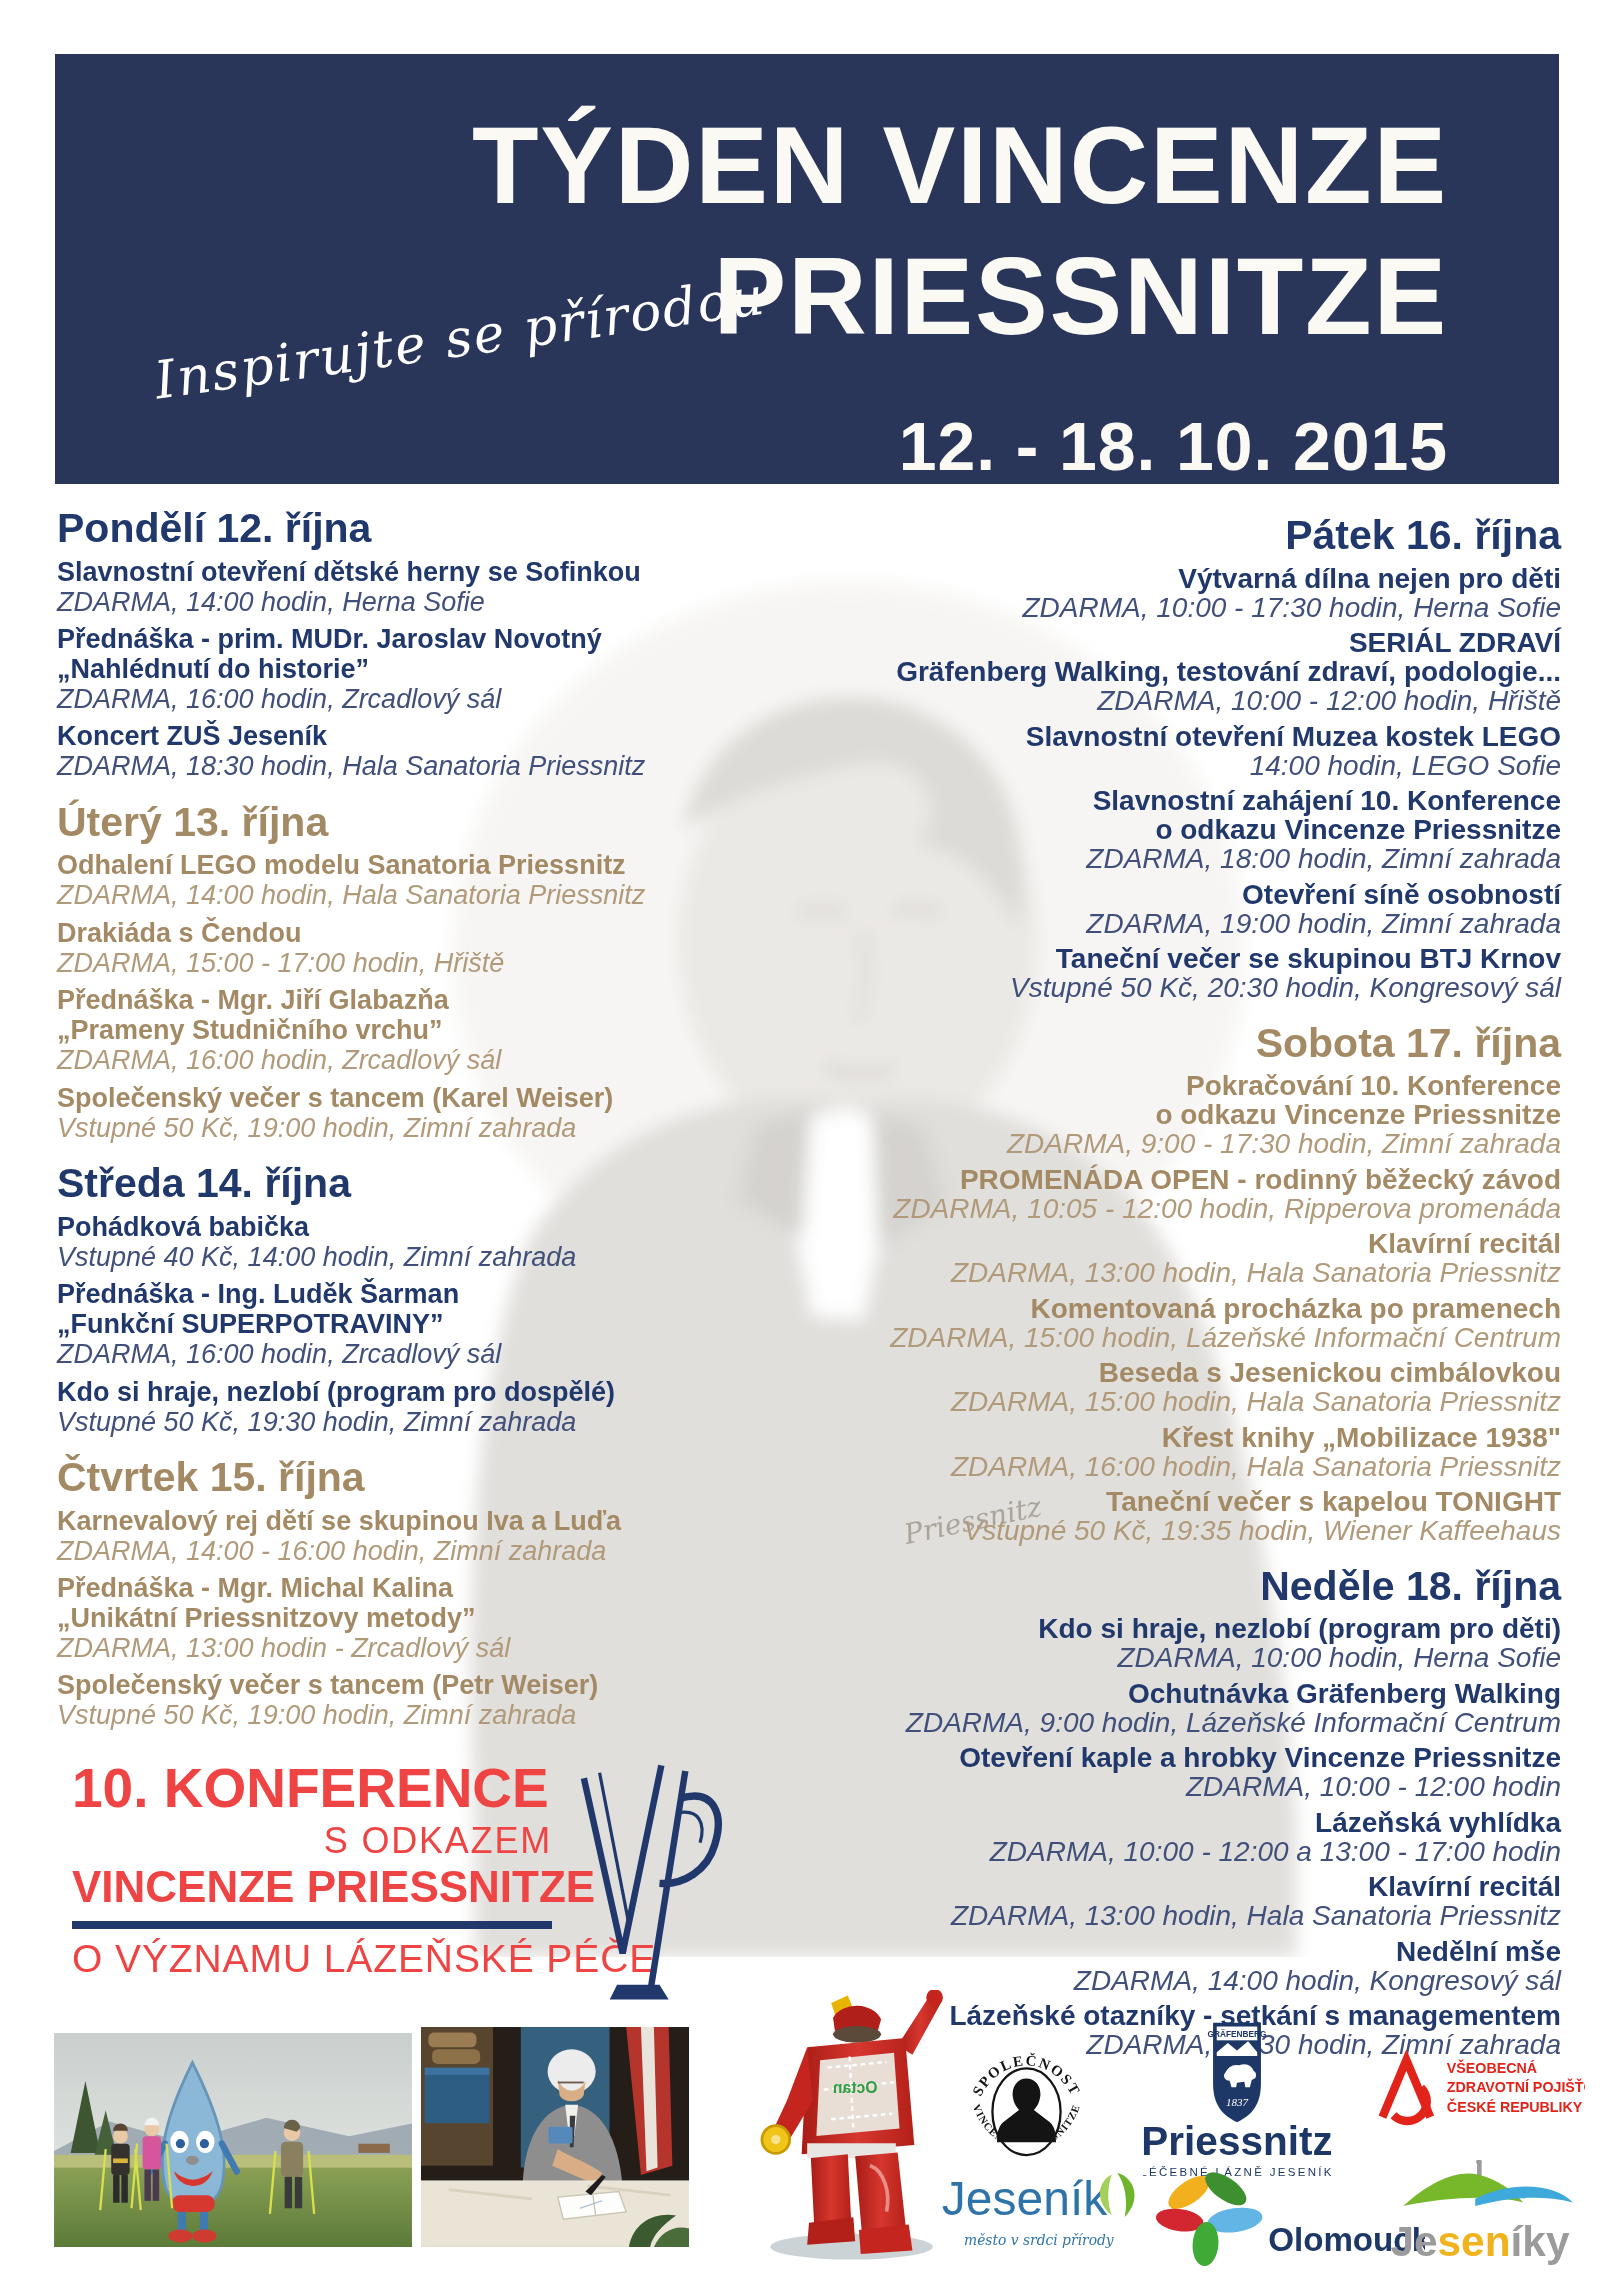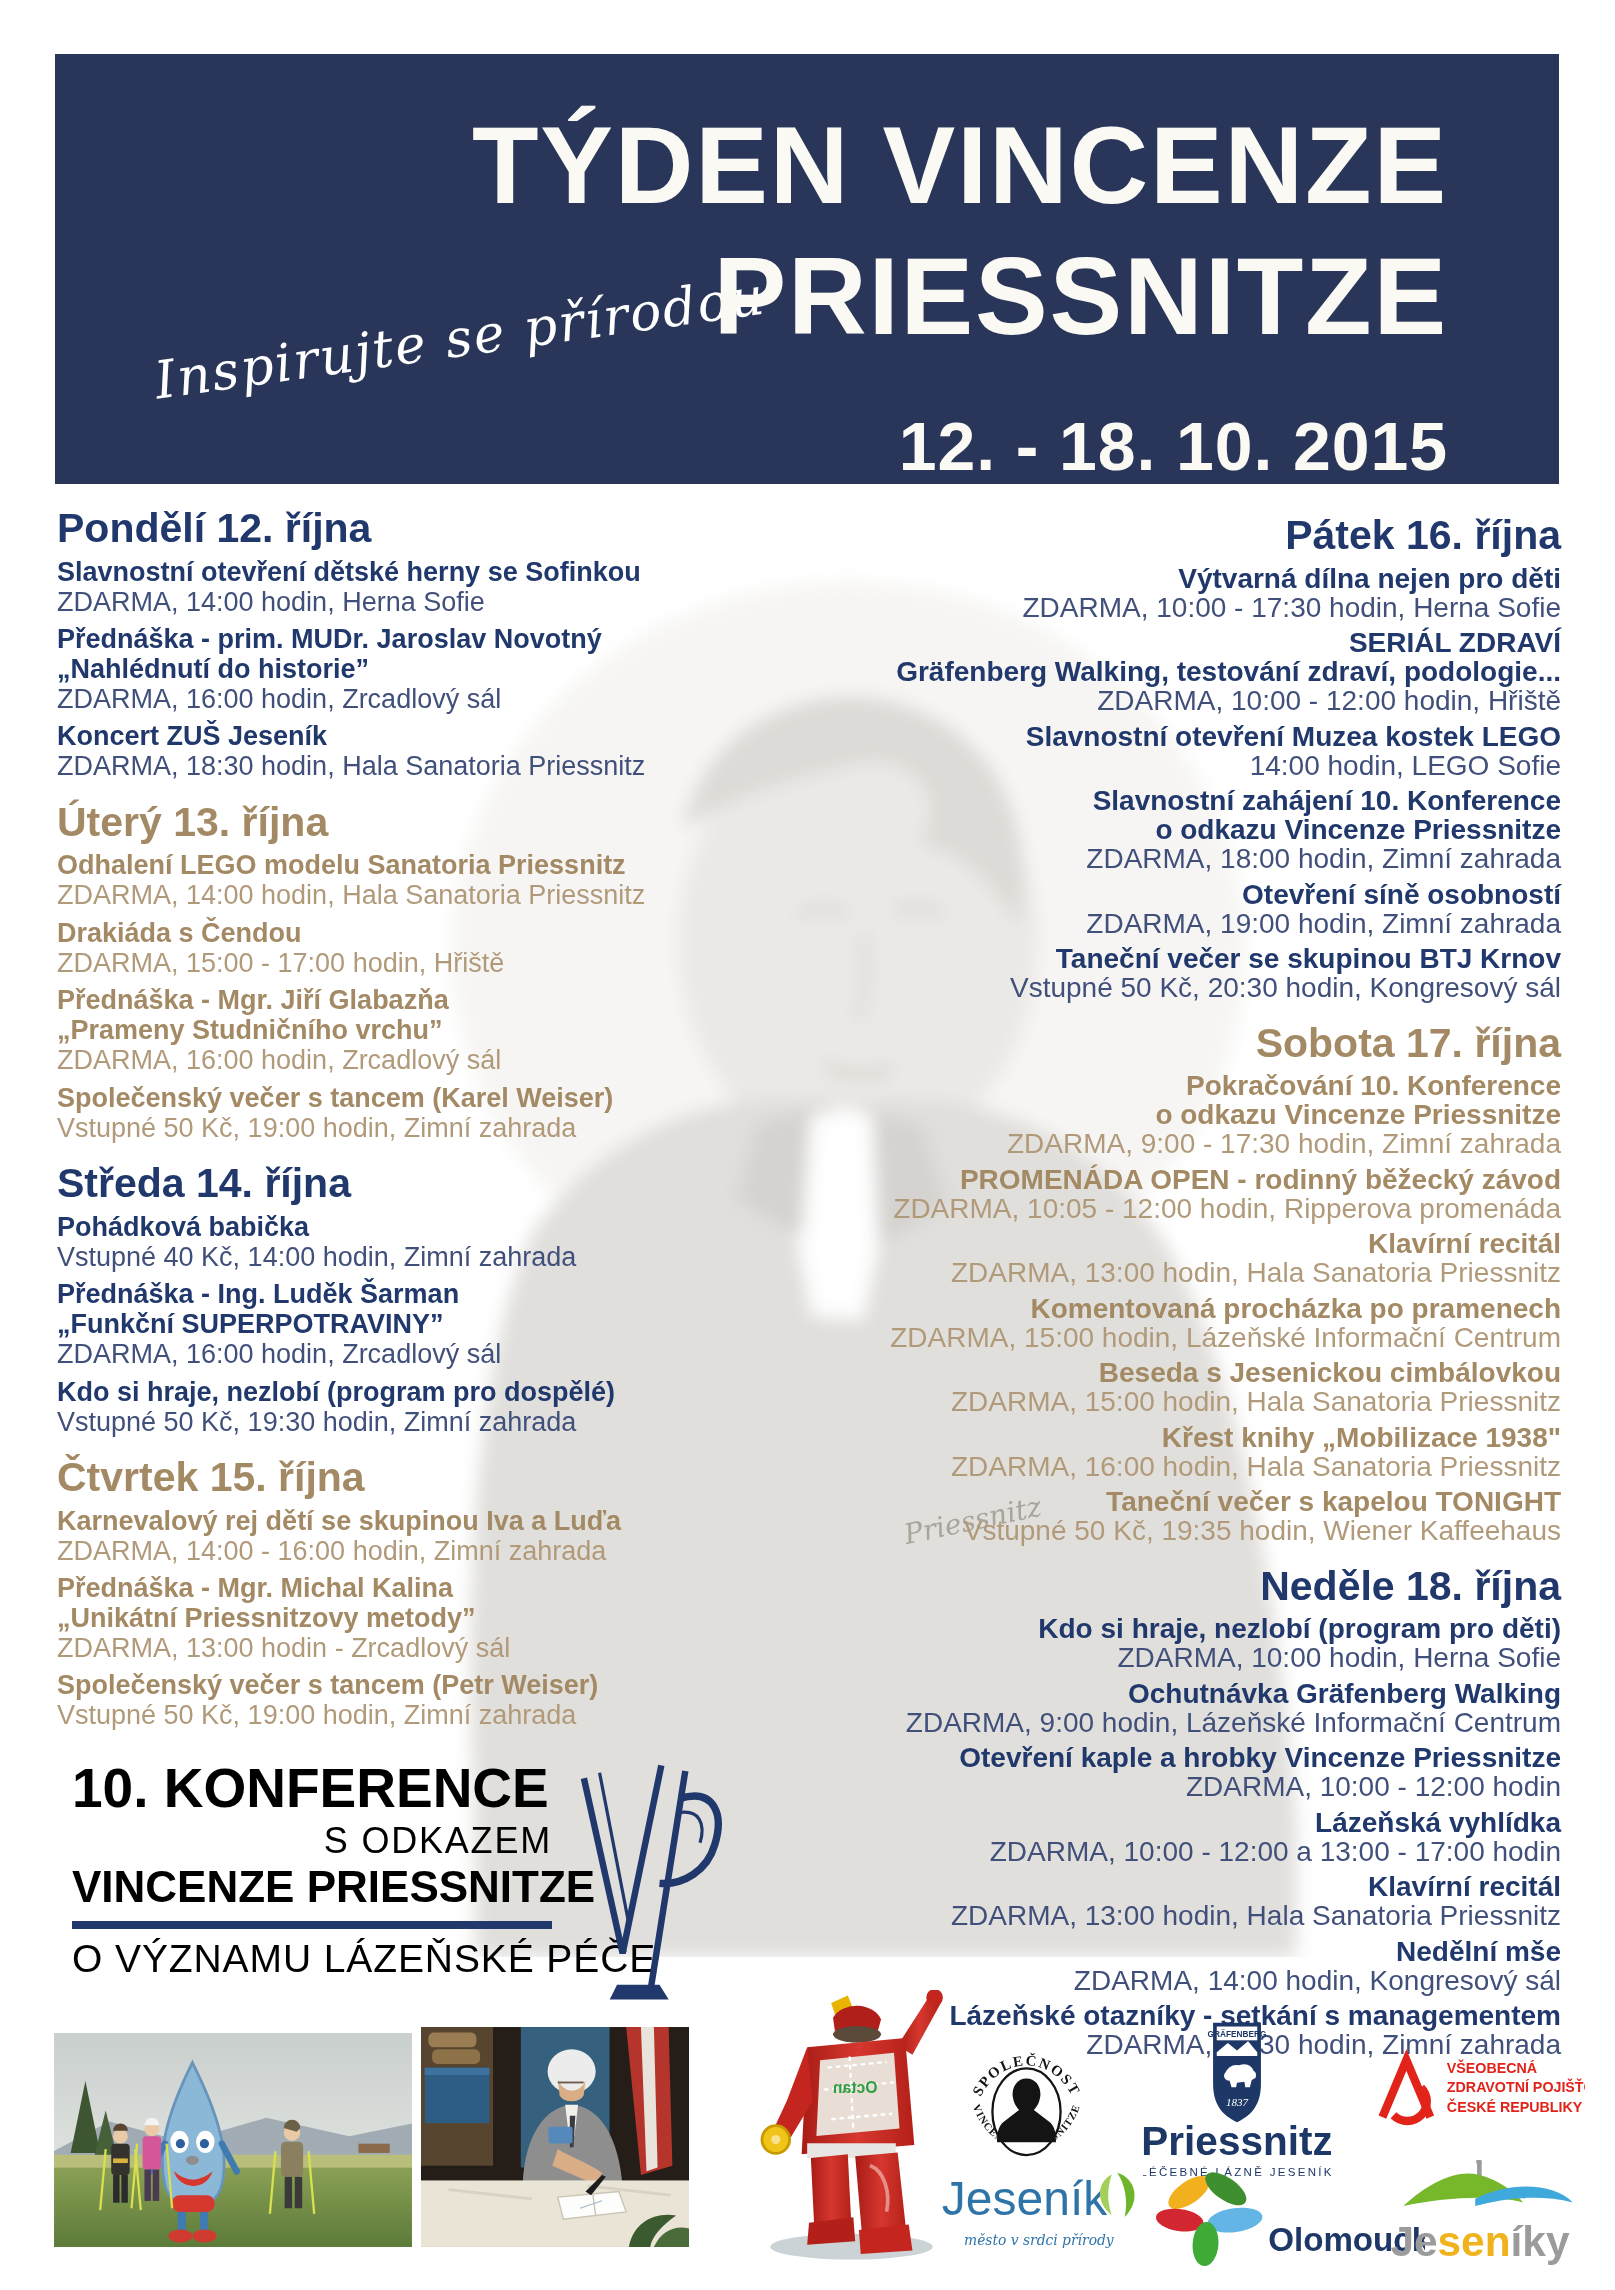--- a/index.html
+++ b/index.html
@@ -24,29 +24,29 @@
   .col{position:absolute;z-index:2;}
   .col-left{left:57px;top:506px;width:794px;}
   .col-right{left:860px;top:513px;width:701px;text-align:right;}
   .day{margin-bottom:18.5px;}
   .day-h{margin:0 0 5.5px 0;font-weight:bold;line-height:1.1;white-space:nowrap;}
   .col-left .day-h{font-size:41px;}
   .col-right .day-h{font-size:41px;}
   .evt{margin-bottom:7.4px;}
   .col-right .evt{margin-bottom:6.5px;}
   .t{font-weight:bold;white-space:nowrap;}
-  .d{white-space:nowrap;}
+  .d{white-space:nowrap;font-style:italic;}
   .col-left .t,.col-left .d{font-size:27px;line-height:30px;}
   .col-right .t,.col-right .d{font-size:28px;line-height:29px;}
   .navy .day-h,.navy .t{color:#20386b;}
   .navy .d{color:#41507b;}
   .tan .day-h,.tan .t{color:#a38a64;}
   .tan .d{color:#b19a7a;}
   
-  .conf{position:absolute;left:72px;top:1758px;width:683px;z-index:2;color:#000000;}
+  .conf{position:absolute;left:72px;top:1758px;width:683px;z-index:2;color:#ef4444;}
   .conf-text{display:inline-block;width:480px;vertical-align:top;}
   .conf-l1{font-size:55px;font-weight:bold;white-space:nowrap;line-height:1.12;}
   .conf-l2{font-size:36px;text-align:right;letter-spacing:1.8px;line-height:1.15;}
   .conf-l3{font-size:44px;font-weight:bold;white-space:nowrap;line-height:1.2;}
   .conf-rule{height:8.3px;background:#20386b;margin:7.4px 0 7.4px 0;}
   .conf-l4{font-size:39px;letter-spacing:0.9px;white-space:nowrap;}
   .conf-logo{display:inline-block;width:157px;height:247px;margin-left:16.6px;vertical-align:top;}
   
   .photo1{position:absolute;left:54px;top:2033px;width:358px;height:214px;z-index:3;}
   .photo2{position:absolute;left:421px;top:2027px;width:268px;height:220px;z-index:3;}

